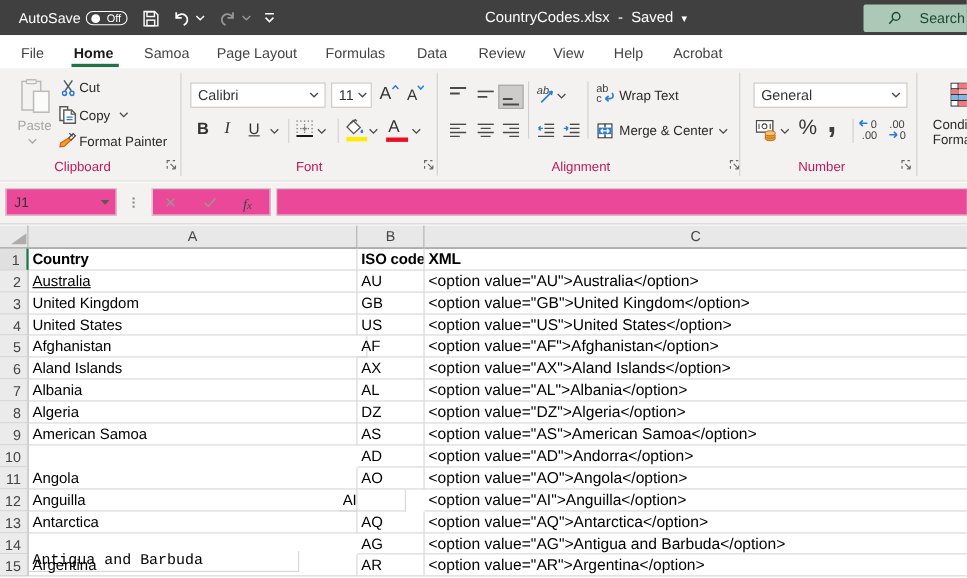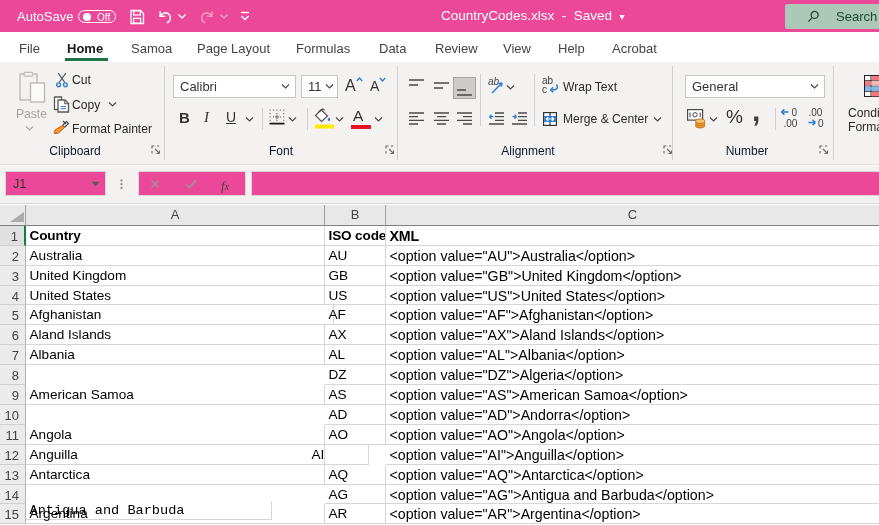--- a/index.html
+++ b/index.html
@@ -1,35 +1,35 @@
 <!DOCTYPE html>
 <html><head>
 <meta charset="utf-8">
 <style>
 * { margin:0; padding:0; box-sizing:border-box; }
 html,body { width:879px; height:525px; overflow:hidden; font-family:"Liberation Sans",sans-serif; }
 #app { position:relative; width:879px; height:525px; background:#fff; }
 .abs { position:absolute; }
 
-#titlebar { position:absolute; left:0; top:0; width:879px; height:32px; background:#ec4899; }
+#titlebar { position:absolute; left:0; top:0; width:879px; height:32px; background:#404040; }
 #autosave { position:absolute; left:17px; top:9px; color:#fff; font-size:13px; }
 #toggle { position:absolute; left:78px; top:10px; width:38px; height:13px; border:1px solid #fff; border-radius:7px; }
 #toggle .knob { position:absolute; left:4px; top:2px; width:8px; height:8px; background:#fff; border-radius:50%; }
 #toggle .off { position:absolute; left:18px; top:0.5px; color:#fff; font-size:10px; line-height:11px; }
 #doctitle { position:absolute; left:441px; top:8px; color:#fff; font-size:13.5px; white-space:nowrap; }
 #searchbox { position:absolute; left:785px; top:4px; width:110px; height:25px; background:#acc8b7; border-radius:2px; }
 #searchbox span { position:absolute; left:51px; top:5px; color:#1d4a32; font-size:13px; }
 
 #menubar { position:absolute; left:0; top:32px; width:879px; height:30px; background:#fff; }
 .mitem { position:absolute; top:9px; font-size:13px; color:#444; white-space:nowrap; }
 #home-underline { position:absolute; left:65px; top:26px; width:43px; height:3px; background:#217346; }
 
 #ribbon { position:absolute; left:0; top:62px; width:879px; height:103px; background:#f3f2f1; border-bottom:1px solid #e1dfdd; }
 .gsep { position:absolute; top:4px; width:1px; height:94px; background:#d2d0ce; }
-.glabel { position:absolute; top:82px; font-size:12px; color:#0f172a; width:120px; text-align:center; }
+.glabel { position:absolute; top:82px; font-size:12px; color:#be185d; width:120px; text-align:center; }
 .launcher { position:absolute; top:83px; width:10px; height:10px; }
 .btntext { position:absolute; font-size:12.1px; color:#2b2a29; white-space:nowrap; }
 .graytext { color:#a8a6a4; }
 .combobox { position:absolute; background:#fff; border:1px solid #c8c6c4; font-size:13px; color:#333; }
 .vsep2 { position:absolute; width:1px; background:#d2d0ce; }
 
 #fbar { position:absolute; left:0; top:166px; width:879px; height:38px; background:#f3f2f1; border-bottom:1px solid #d4d4d4; }
 .fbox { position:absolute; top:5px; height:25px; background:#ec4899; border:1px solid #d8d6d4; }
 
 #sheet { position:absolute; left:0; top:205px; width:879px; height:320px; background:#fff; }
@@ -345,21 +345,21 @@
 <div class="abs" style="left:0;top:0;width:26px;height:21px;background:#e8e8e8;border-bottom:1px solid #808080;border-right:1px solid #9f9f9f"></div>
 <div class="abs" style="left:10px;top:7px;width:0;height:0;border-left:14px solid transparent;border-bottom:10px solid #aeacaa"></div>
 <div class="colhdr" style="left:26px;width:299px;border-right:1px solid #9f9f9f">A</div>
 <div class="colhdr" style="left:325px;width:61px;border-right:1px solid #9f9f9f">B</div>
 <div class="colhdr" style="left:386px;width:493px">C</div>
 <div class="rowhdr" style="top:21px;height:20px;background:#e0e0e0;border-right:2px solid #107c41">1</div>
 <div class="cell cb" style="left:26px;top:21px;width:299px;height:20px;font-weight:bold;letter-spacing:-0.15px;">Country</div>
 <div class="cell cb" style="left:325px;top:21px;width:61px;height:20px;font-weight:bold;letter-spacing:-0.15px;">ISO code</div>
 <div class="cell xmlc" style="left:386px;top:21px;width:493px;height:20px;font-weight:bold;letter-spacing:-0.15px;">XML</div>
 <div class="rowhdr" style="top:41px;height:20px">2</div>
-<div class="cell cb" style="left:26px;top:41px;width:299px;height:20px;">Australia</div>
+<div class="cell cb" style="left:26px;top:41px;width:299px;height:20px;text-decoration:underline;">Australia</div>
 <div class="cell cb" style="left:325px;top:41px;width:61px;height:20px;">AU</div>
 <div class="cell xmlc" style="left:386px;top:41px;width:493px;height:20px;">&lt;option value="AU"&gt;Australia&lt;/option&gt;</div>
 <div class="rowhdr" style="top:61px;height:20px">3</div>
 <div class="cell cb" style="left:26px;top:61px;width:299px;height:20px;">United Kingdom</div>
 <div class="cell cb" style="left:325px;top:61px;width:61px;height:20px;">GB</div>
 <div class="cell xmlc" style="left:386px;top:61px;width:493px;height:20px;">&lt;option value="GB"&gt;United Kingdom&lt;/option&gt;</div>
 <div class="rowhdr" style="top:81px;height:19px">4</div>
 <div class="cell cb" style="left:26px;top:81px;width:299px;height:19px;">United States</div>
 <div class="cell cb" style="left:325px;top:81px;width:61px;height:19px;">US</div>
 <div class="cell xmlc" style="left:386px;top:81px;width:493px;height:19px;">&lt;option value="US"&gt;United States&lt;/option&gt;</div>
@@ -369,20 +369,21 @@
 <div class="cell xmlc" style="left:386px;top:100px;width:493px;height:20px;">&lt;option value="AF"&gt;Afghanistan&lt;/option&gt;</div>
 <div class="rowhdr" style="top:120px;height:20px">6</div>
 <div class="cell cb" style="left:26px;top:120px;width:299px;height:20px;">Aland Islands</div>
 <div class="cell cb" style="left:325px;top:120px;width:61px;height:20px;">AX</div>
 <div class="cell xmlc" style="left:386px;top:120px;width:493px;height:20px;">&lt;option value="AX"&gt;Aland Islands&lt;/option&gt;</div>
 <div class="rowhdr" style="top:140px;height:20px">7</div>
 <div class="cell cb" style="left:26px;top:140px;width:299px;height:20px;">Albania</div>
 <div class="cell cb" style="left:325px;top:140px;width:61px;height:20px;">AL</div>
 <div class="cell xmlc" style="left:386px;top:140px;width:493px;height:20px;">&lt;option value="AL"&gt;Albania&lt;/option&gt;</div>
 <div class="rowhdr" style="top:160px;height:20px">8</div>
+<div class="cell cb" style="left:26px;top:160px;width:299px;height:20px;">Algeria</div>
 <div class="cell cb" style="left:325px;top:160px;width:61px;height:20px;">DZ</div>
 <div class="cell xmlc" style="left:386px;top:160px;width:493px;height:20px;">&lt;option value="DZ"&gt;Algeria&lt;/option&gt;</div>
 <div class="rowhdr" style="top:180px;height:20px">9</div>
 <div class="cell cb" style="left:26px;top:180px;width:299px;height:20px;">American Samoa</div>
 <div class="cell cb" style="left:325px;top:180px;width:61px;height:20px;">AS</div>
 <div class="cell xmlc" style="left:386px;top:180px;width:493px;height:20px;">&lt;option value="AS"&gt;American Samoa&lt;/option&gt;</div>
 <div class="rowhdr" style="top:200px;height:20px">10</div>
 <div class="cell cb" style="left:325px;top:200px;width:61px;height:20px;">AD</div>
 <div class="cell xmlc" style="left:386px;top:200px;width:493px;height:20px;">&lt;option value="AD"&gt;Andorra&lt;/option&gt;</div>
 <div class="rowhdr" style="top:220px;height:20px">11</div>

